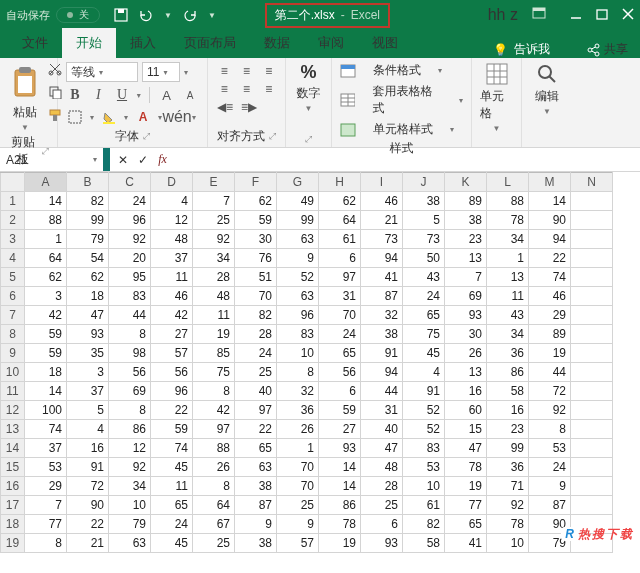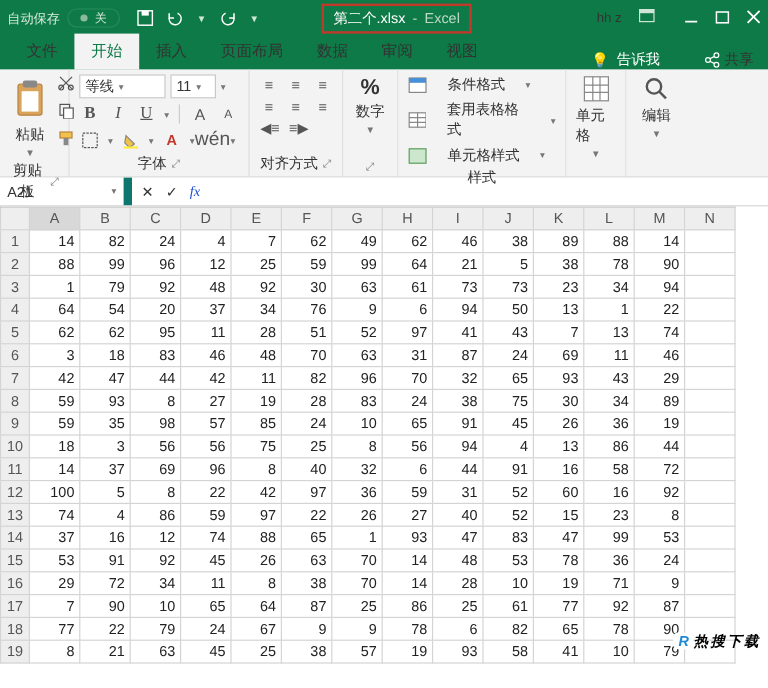--- a/index.html
+++ b/index.html
@@ -7,21 +7,21 @@
 .titlebar{height:30px;background:#0d7a47;display:flex;align-items:center;padding:0 6px;color:#fff}
 .titlebar .autosave{font-size:11px;color:#d8eadb}
 .titlebar .pill{border:1px solid #2a8a5e;border-radius:10px;padding:0 10px;margin-left:6px;display:inline-flex;align-items:center;gap:6px}
 .titlebar .pill .dot{width:6px;height:6px;border-radius:50%;background:#8fb99f}
 .qat{display:flex;align-items:center;gap:10px;margin-left:14px}
 .qat svg{display:block}
 .titlebox{border:2px solid #c0392b;padding:2px 8px;margin:0 auto;display:flex;gap:6px;align-items:center}
 .titlebox .fn{color:#fff}
 .titlebox .app{color:#bcd9c7}
 .tb-right{margin-left:auto;display:flex;align-items:center;gap:14px;color:#cfe5d6}
-.tb-right .user{font-size:11px}
+.tb-right .user{font-size:16px}
 .winbtns{display:flex;align-items:center;gap:14px;margin-left:10px}
 .tabs{height:28px;background:#0d7a47;display:flex;align-items:flex-end;color:#fff;padding-left:8px}
 .tabs .tab{padding:6px 14px;cursor:pointer;font-size:13px}
 .tabs .tab.active{background:#f3f3f3;color:#0d7a47}
 .tabs .right{margin-left:auto;display:flex;align-items:center;padding-right:12px;gap:6px}
 .tabs .bulb{color:#fff}
 .tabs .share{display:flex;align-items:center;gap:4px}
 .ribbon{height:90px;background:#f3f3f3;border-bottom:1px solid #d6d6d6;display:flex}
 .group{border-right:1px solid #e0e0e0;padding:4px 8px 2px;display:flex;flex-direction:column;justify-content:space-between}
 .group .glabel{text-align:center;color:#666;font-size:11px;padding-top:2px;display:flex;justify-content:center;align-items:center;gap:4px}
@@ -44,32 +44,32 @@
 .numg{width:46px}
 .styleg{width:140px}
 .style-rows{display:flex;flex-direction:column;gap:4px}
 .style-rows .srow{display:flex;align-items:center;gap:17px;font-size:11px;color:#444}
 .cellsg{width:50px}
 .editg{width:50px;border-right:none}
 .bigicon{display:flex;flex-direction:column;align-items:center;gap:2px;color:#444}
 .namebox-row{height:24px;border-bottom:1px solid #d6d6d6;display:flex;align-items:center;background:#fff}
 .namebox{width:110px;border-right:7px solid #0f766e;height:100%;display:flex;align-items:center;padding:0 6px;justify-content:space-between}
 .fx-area{display:flex;align-items:center;padding:0 8px;gap:10px;color:#888}
-.fx{font-style:italic;font-family:"Times New Roman",serif;color:#1d4ed8}
+.fx{font-style:italic;font-family:"Times New Roman",serif;color:#7f1d1d}
 .grid-wrap{position:relative;height:400px;overflow:hidden}
 .sheet{border-collapse:collapse;table-layout:fixed}
 .sheet th,.sheet td{border:1px solid #d4d4d4;height:19px;padding:0 4px;font-size:12px}
 .sheet thead th{background:#eee;color:#555;font-weight:normal;text-align:center;border-top:1px solid #bbb}
 .sheet thead th.corner{background:#eee;width:24px}
 .sheet tbody th{background:#eee;color:#555;font-weight:normal;text-align:center;width:24px}
 .sheet td{text-align:right;width:42px;color:#222}
 .sheet thead th.selcol{background:#d8d8d8}
 .watermark{position:absolute;right:6px;bottom:28px;font-size:22px;font-weight:bold;font-style:italic;pointer-events:none}
 .watermark .r{color:#1f8ad6;background:#fff;border-radius:4px;padding:0 4px}
-.watermark .txt{color:#000000;letter-spacing:2px}
+.watermark .txt{color:#ef4444;letter-spacing:2px}
 .dd{font-size:8px;color:#777}
 .sep{width:1px;height:16px;background:#ccc;margin:0 2px}
 </style>
 </head>
 <body>
 
 <div class="titlebar">
   <span class="autosave">自动保存</span>
   <span class="pill">
       <span class="dot"></span>

